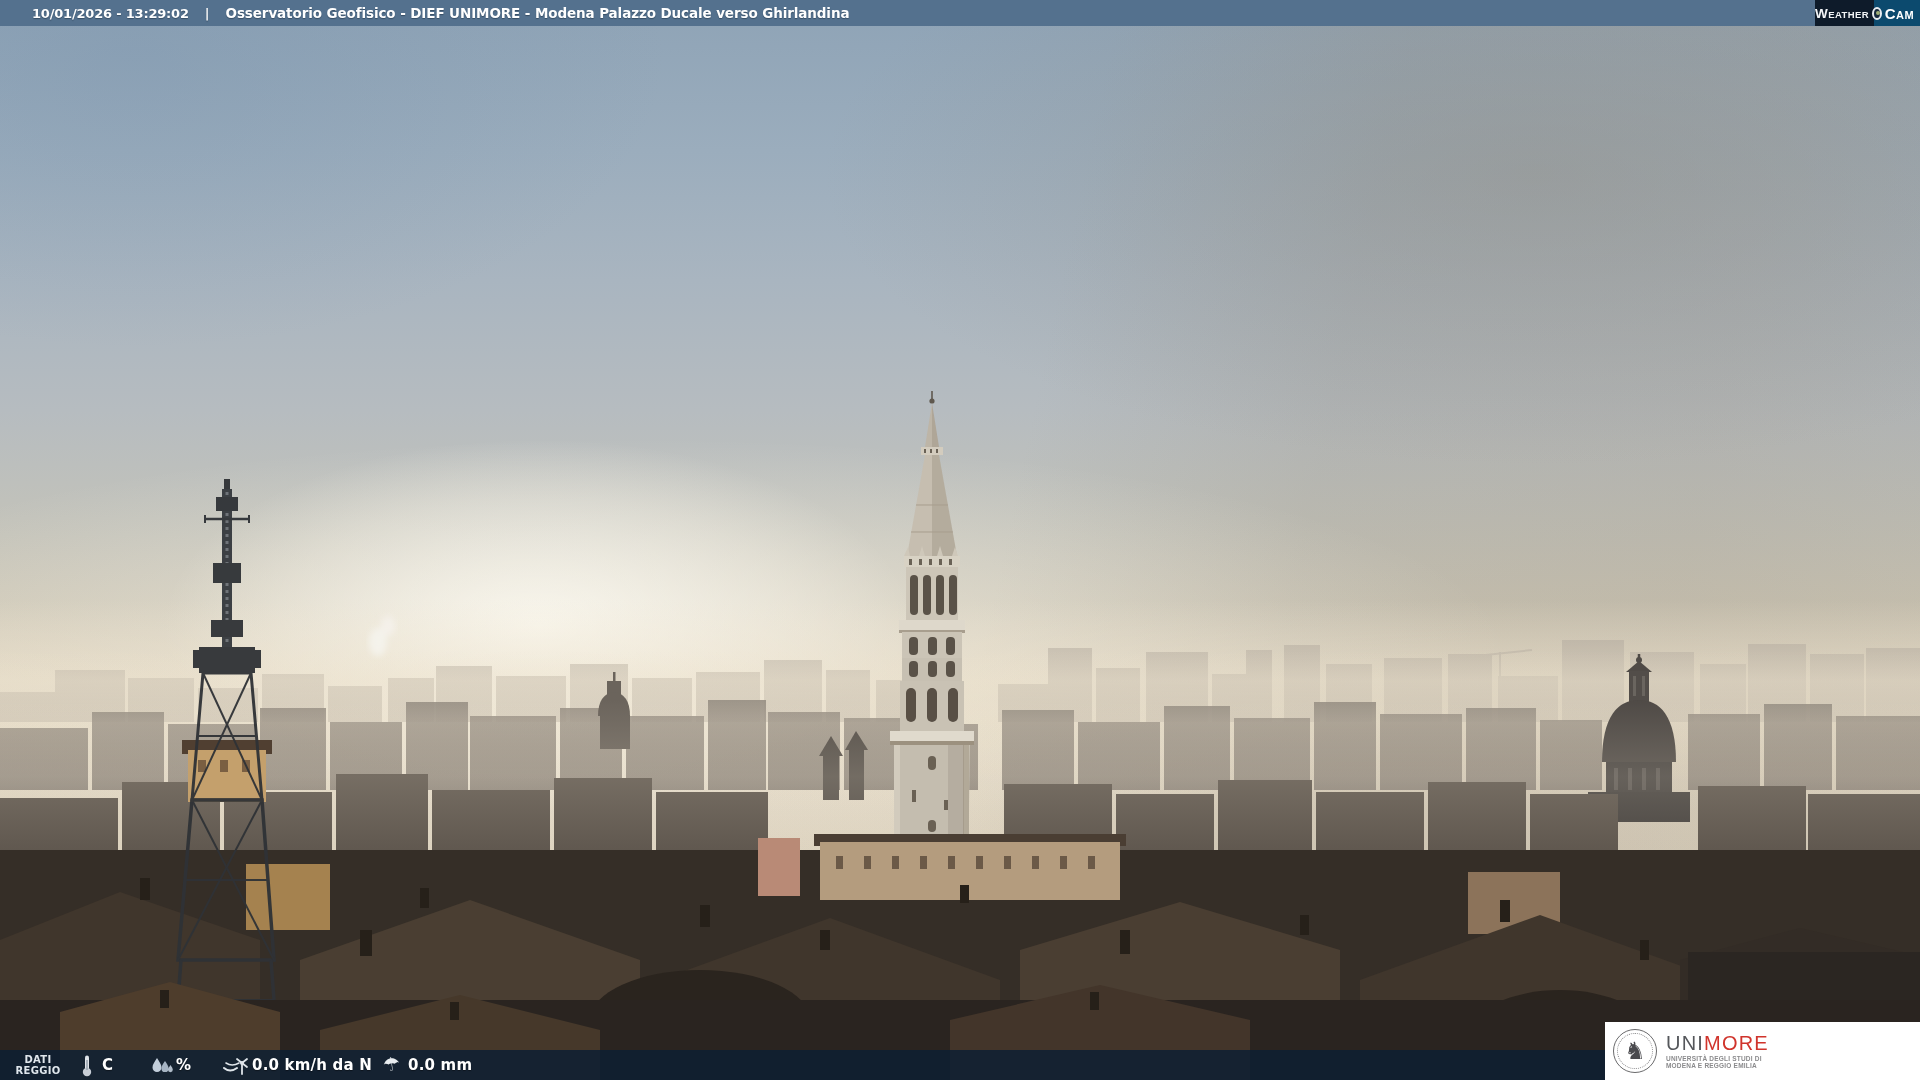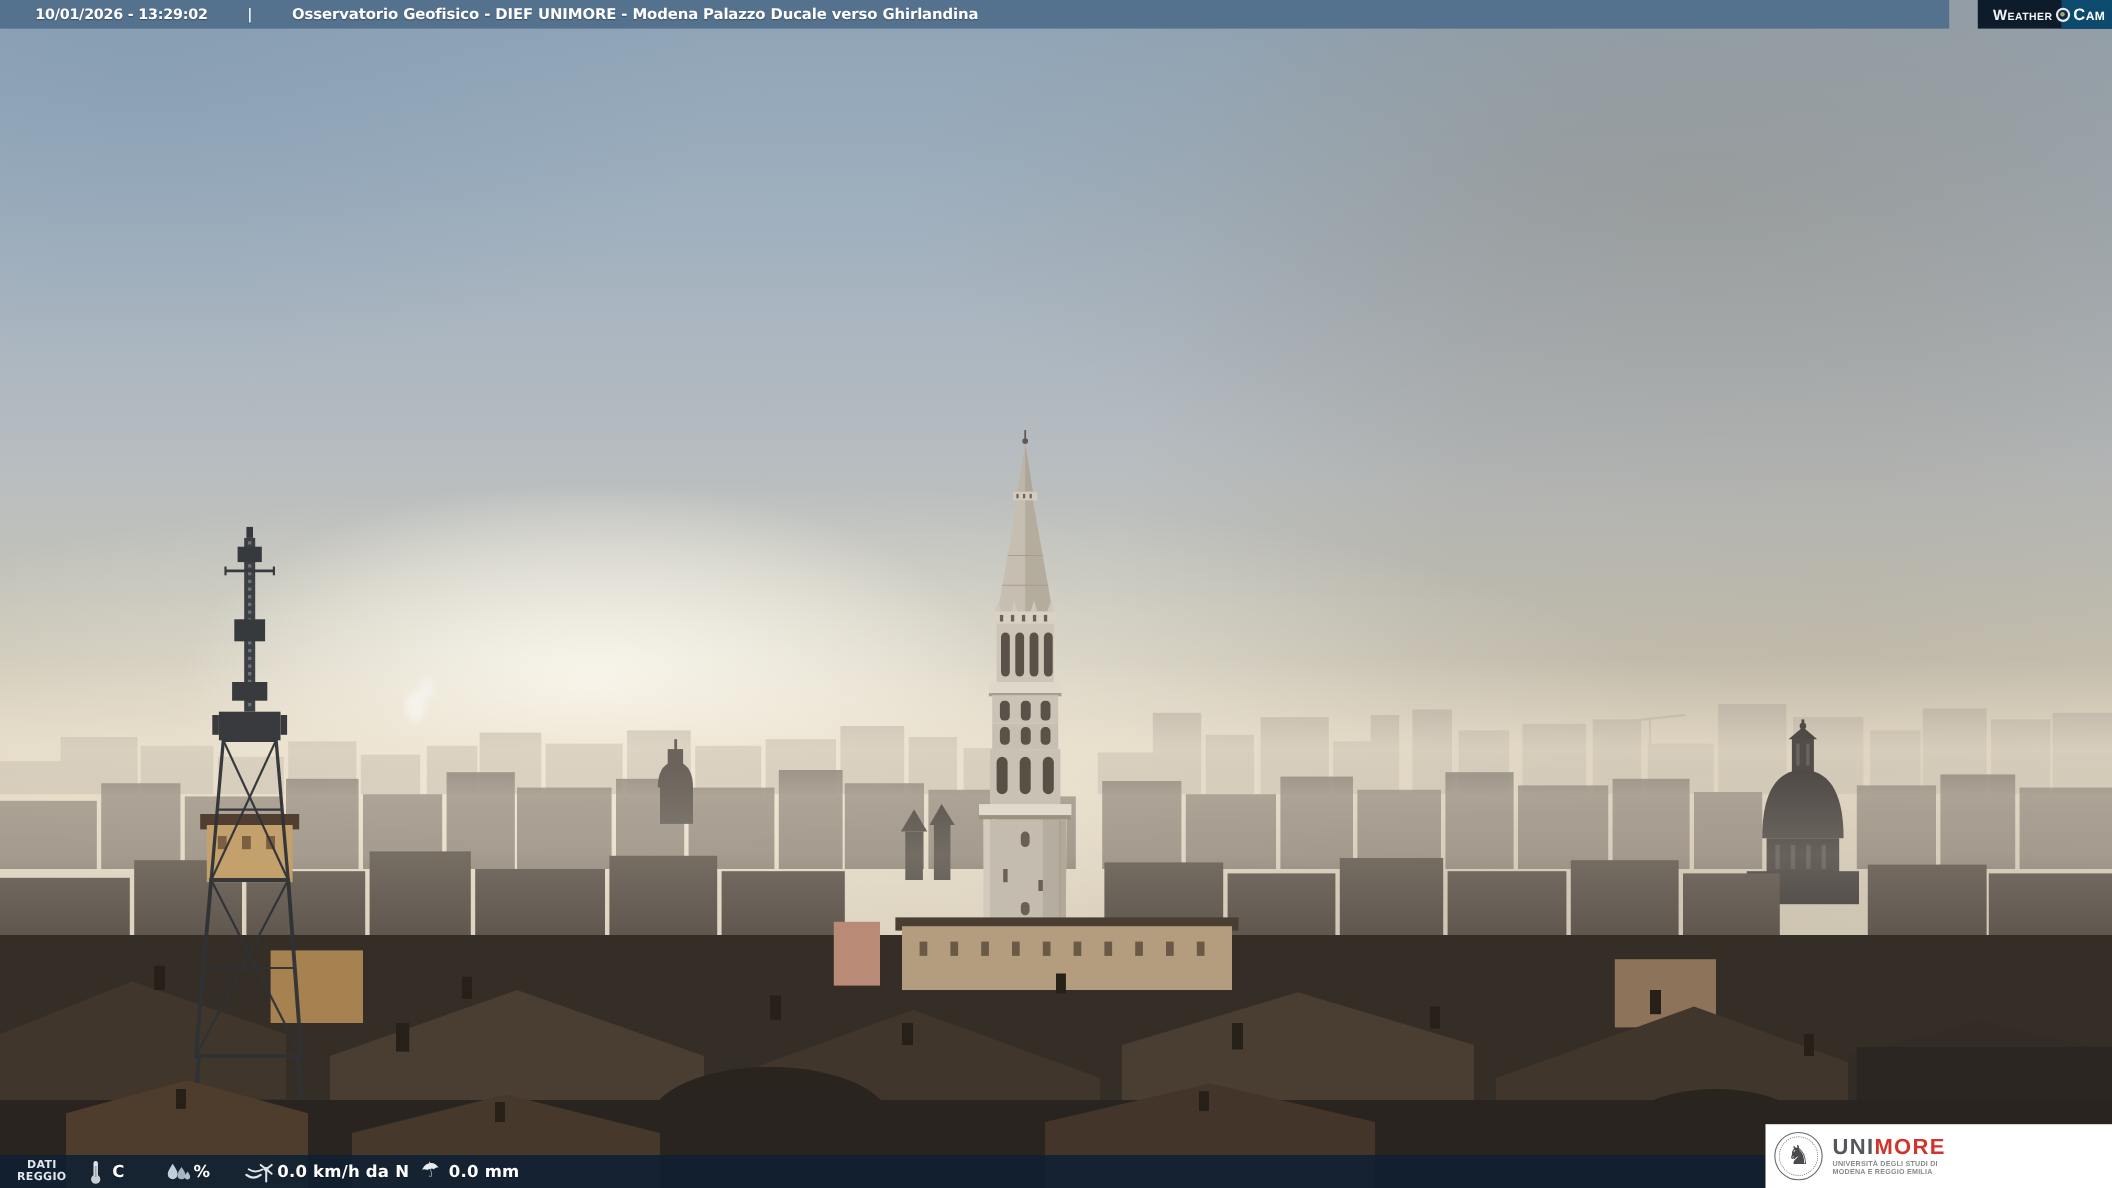--- a/index.html
+++ b/index.html
@@ -18,29 +18,29 @@
   .sky-blue-corner{position:absolute;inset:0;
     background:radial-gradient(ellipse 760px 420px at 7% 5%,rgba(116,143,170,.30),rgba(116,143,170,0) 70%);}
   .sun-glow{position:absolute;inset:0;
     background:
       radial-gradient(ellipse 1250px 300px at 33% 60%,rgba(250,247,238,.55),rgba(250,247,238,0) 70%),
       radial-gradient(ellipse 520px 260px at 28% 58%,rgba(255,253,245,.85),rgba(255,250,238,.30) 50%,rgba(255,250,238,0) 72%);}
 
   .scene-svg{position:absolute;left:0;top:0;}
 
   
-  .top-bar{position:absolute;left:0;top:0;width:1772px;height:26px;background:#54718e;
+  .top-bar{position:absolute;left:0;top:0;width:1920px;height:26px;background:#54718e;
     color:#fff;display:flex;align-items:center;z-index:20;
-    text-shadow:0 1px 1px rgba(20,35,50,.45);gap:20px;}
+    text-shadow:0 1px 1px rgba(20,35,50,.45);}
   .top-bar .ts{margin-left:32px;font-size:13px;font-weight:bold;letter-spacing:-.2px;white-space:nowrap;}
   .top-bar .sep{margin:0 16px;font-size:13px;font-weight:bold;opacity:.95;}
   .top-bar .ttl{font-size:13.5px;font-weight:bold;letter-spacing:-.1px;white-space:nowrap;}
 
   
-  .wxcam{position:absolute;right:0;top:0;height:26px;width:122px;background:#0e1b2a;
+  .wxcam{position:absolute;right:0;top:0;height:26px;width:105px;background:#0e1b2a;
     display:flex;align-items:center;justify-content:flex-end;z-index:21;text-shadow:none;}
   .wxw{display:inline-block;text-transform:uppercase;font-size:9.5px;font-weight:bold;
     color:#f2f5f7;letter-spacing:.4px;font-family:"Liberation Sans",sans-serif;}
   .wxw::first-letter{font-size:13.5px;}
   .wx-lens{position:relative;width:13px;height:13px;border-radius:50%;
     background:#16293c;border:2px solid #e6ebf0;margin:0 -8px 0 3px;z-index:3;box-sizing:border-box;}
   .wx-lens::after{content:"";position:absolute;left:2.5px;top:2.5px;width:4px;height:4px;
     border-radius:50%;background:#9fae77;}
   .wx-cambox{background:#0c4a6e;height:26px;display:flex;align-items:center;
     padding:0 6px 0 11px;margin-left:0;}
@@ -64,21 +64,21 @@
   .logo-box{position:absolute;left:1605px;top:1022px;width:315px;height:58px;
     background:#ffffff;z-index:30;display:flex;align-items:center;
     font-family:"Liberation Sans",sans-serif;}
   .seal{position:relative;width:44px;height:44px;margin-left:8px;border-radius:50%;
     border:1px solid #6a6a6c;box-sizing:border-box;display:flex;align-items:center;
     justify-content:center;}
   .seal::before{content:"";position:absolute;inset:3px;border-radius:50%;
     border:1px dotted #8a8a8c;}
   .seal .knight{font-size:24px;color:#4a4a4e;line-height:1;}
   .brand{margin-left:9px;display:flex;flex-direction:column;}
-  .brand .word{font-size:20px;font-weight:bold;letter-spacing:1.2px;line-height:20px;}
+  .brand .word{font-size:20px;font-weight:normal;letter-spacing:1.2px;line-height:20px;}
   .brand .word .uni{color:#55575b;}
   .brand .word .more{color:#d0342c;}
   .brand .subs{margin-top:2px;font-size:6.5px;line-height:7.5px;color:#8a8a8c;
     letter-spacing:.2px;font-weight:bold;}
   .orgname{margin-left:11px;font-size:17px;line-height:20px;color:#717274;}
 </style>
 </head>
 <body>
 
 <div id="stage">

